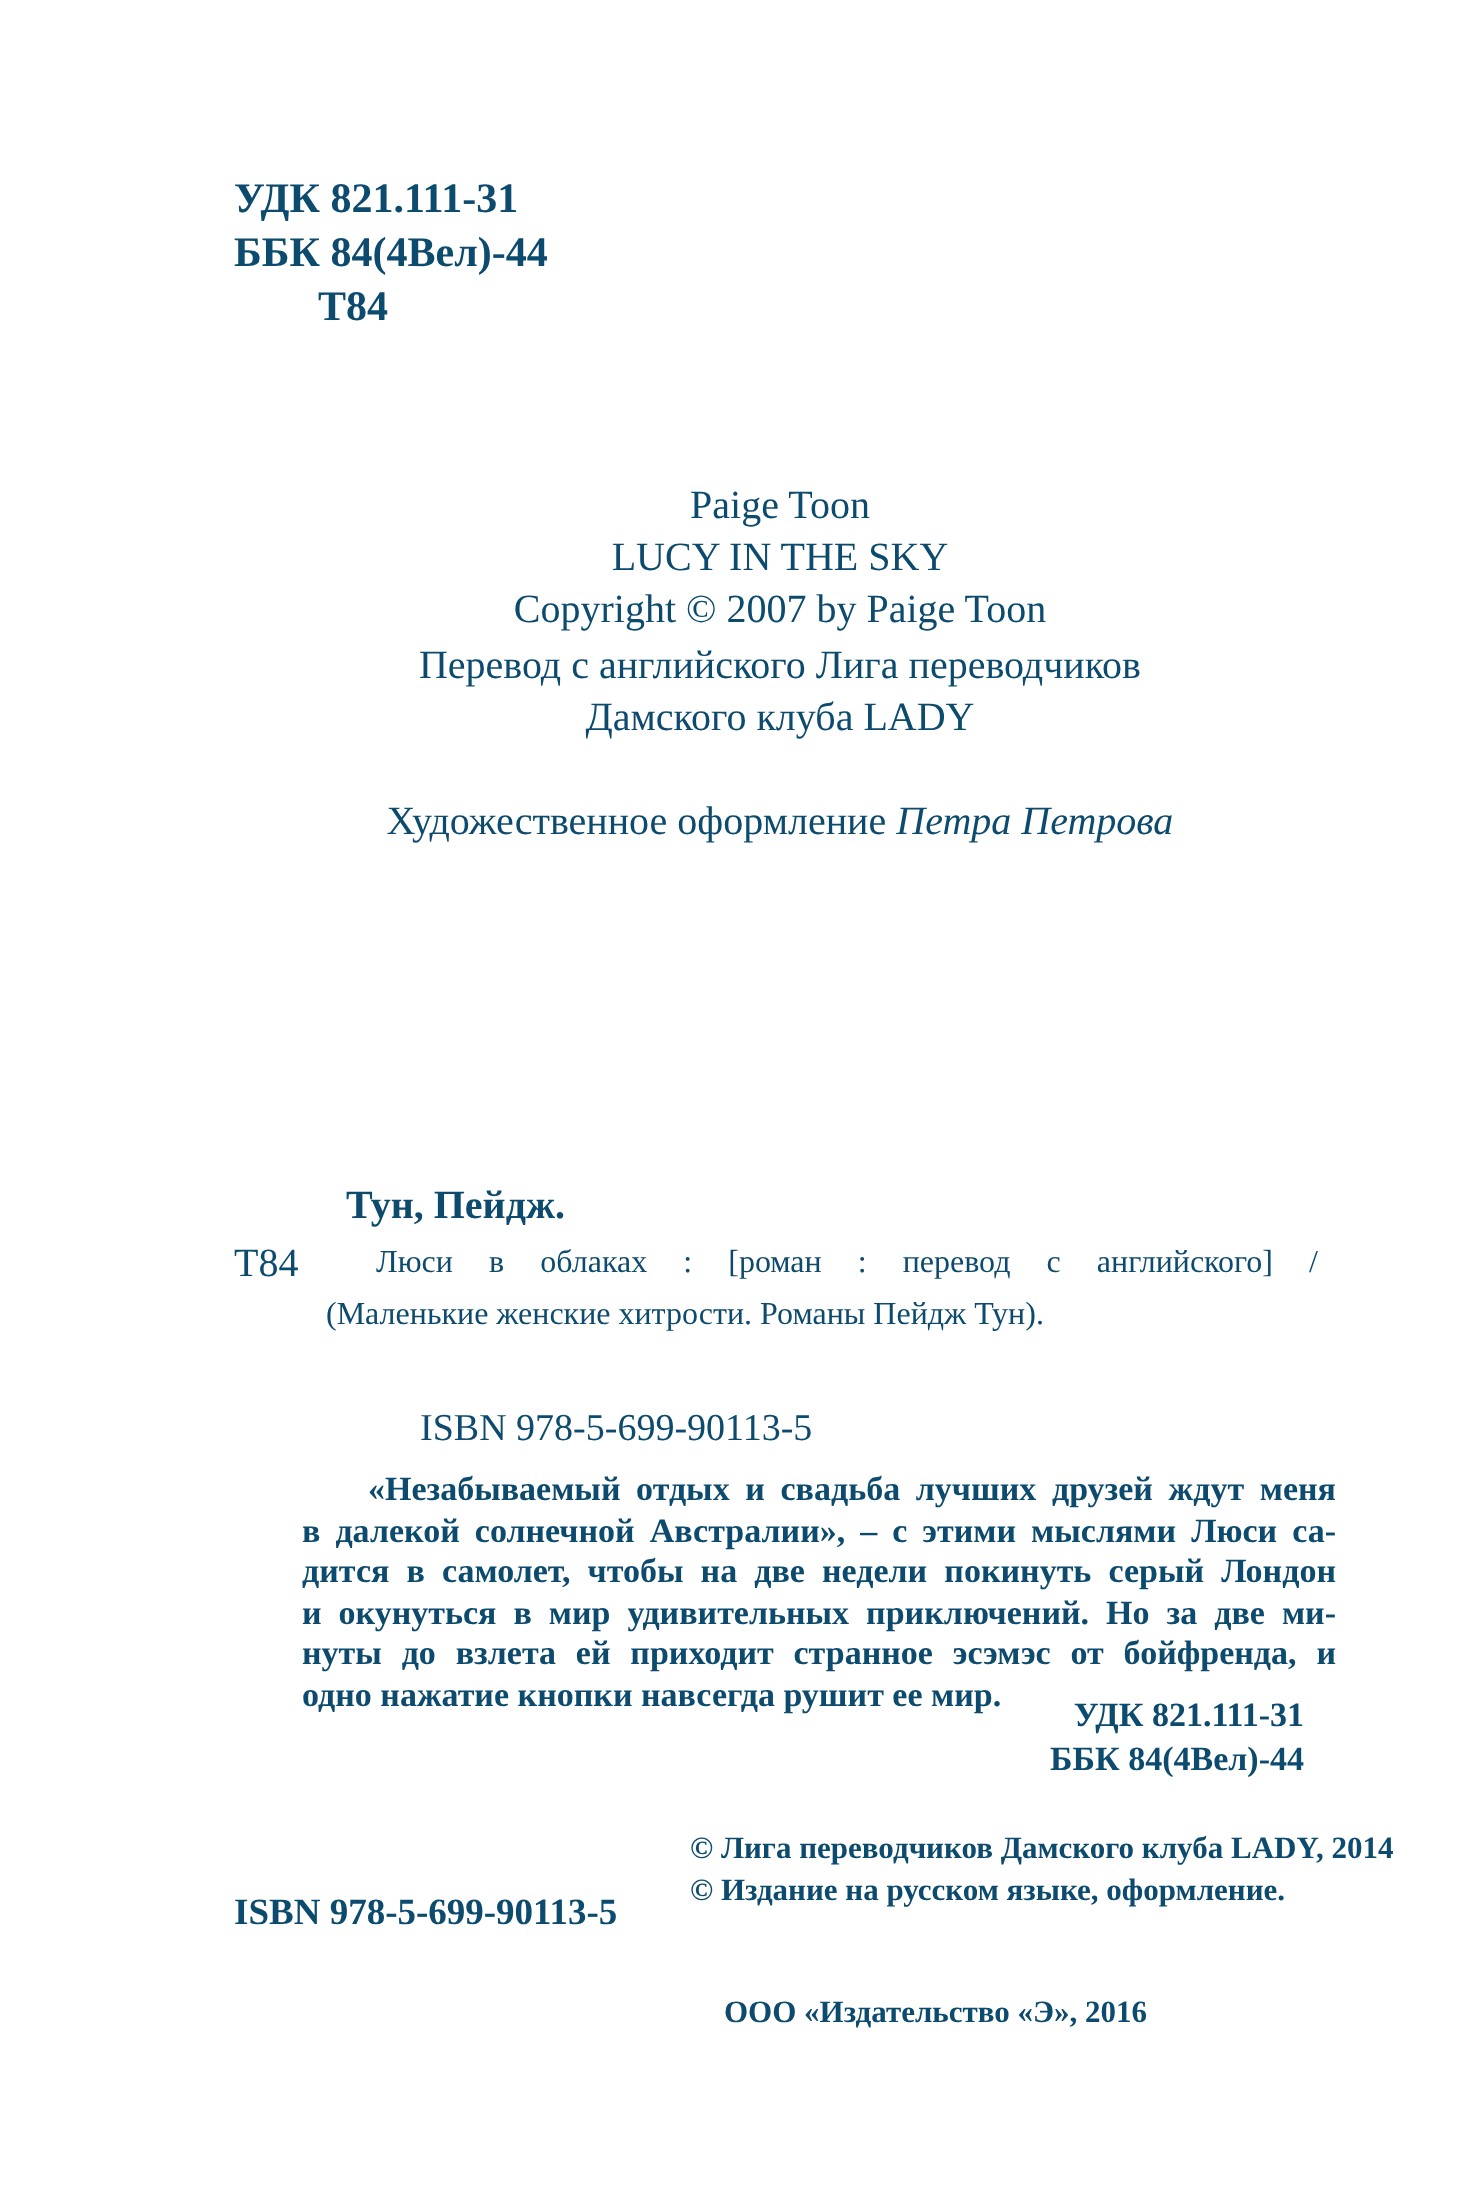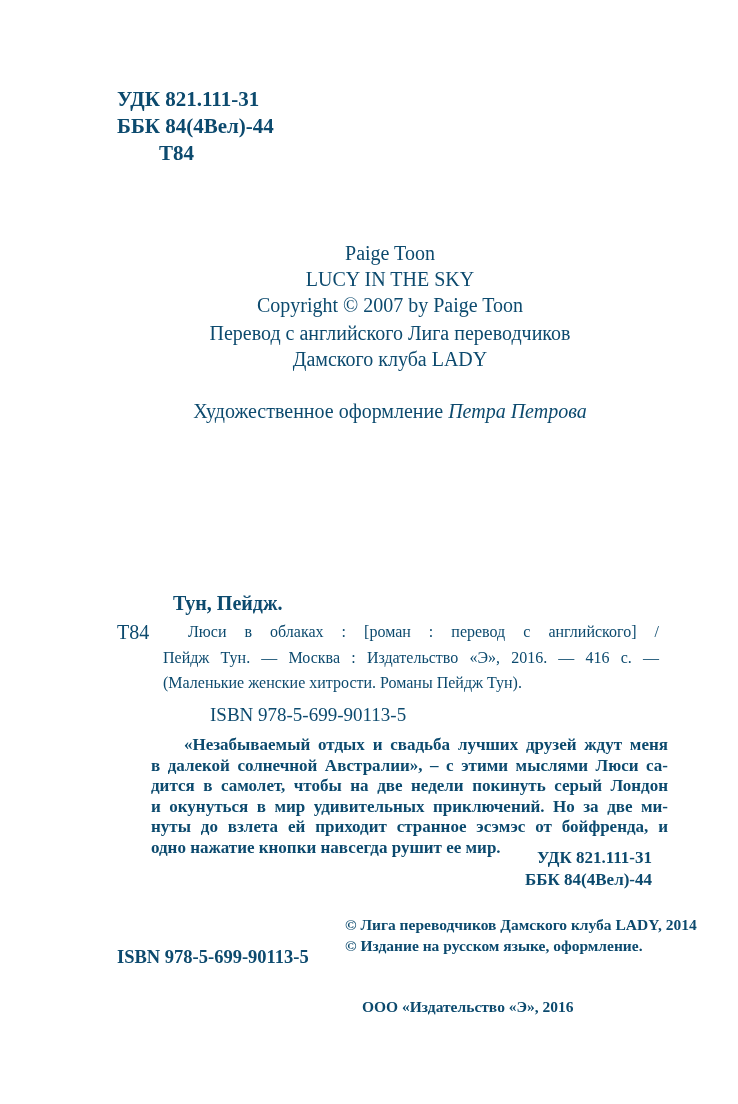--- a/index.html
+++ b/index.html
@@ -141,21 +141,20 @@
     <span>Художественное оформление</span>
     <span class="designer">Петра Петрова</span>
   </div>
 
   <div class="abs catalog-heading">Тун, Пейдж.</div>
 
   <div class="abs catalog-code">Т84</div>
 
   <div class="abs catalog-desc">
     <div class="line first">Люси в облаках : [роман : перевод с английского] /</div>
-    <div class="line">Пейдж Тун. — Москва : Издательство «Э», 2016. — 416 с. —</div>
     <div class="line last">(Маленькие женские хитрости. Романы Пейдж Тун).</div>
   </div>
 
   <div class="abs isbn-mid">ISBN 978-5-699-90113-5</div>
 
   <div class="abs annotation">
     <div class="line first">«Незабываемый отдых и свадьба лучших друзей ждут меня</div>
     <div class="line">в далекой солнечной Австралии», – с этими мыслями Люси са-</div>
     <div class="line">дится в самолет, чтобы на две недели покинуть серый Лондон</div>
     <div class="line">и окунуться в мир удивительных приключений. Но за две ми-</div>

